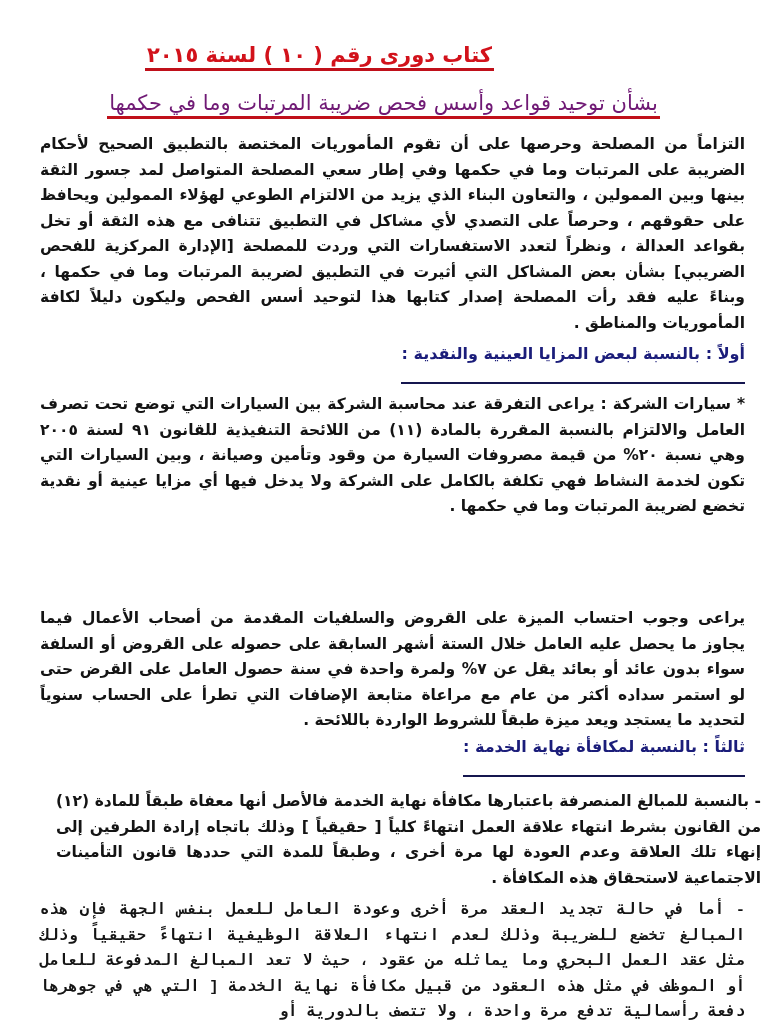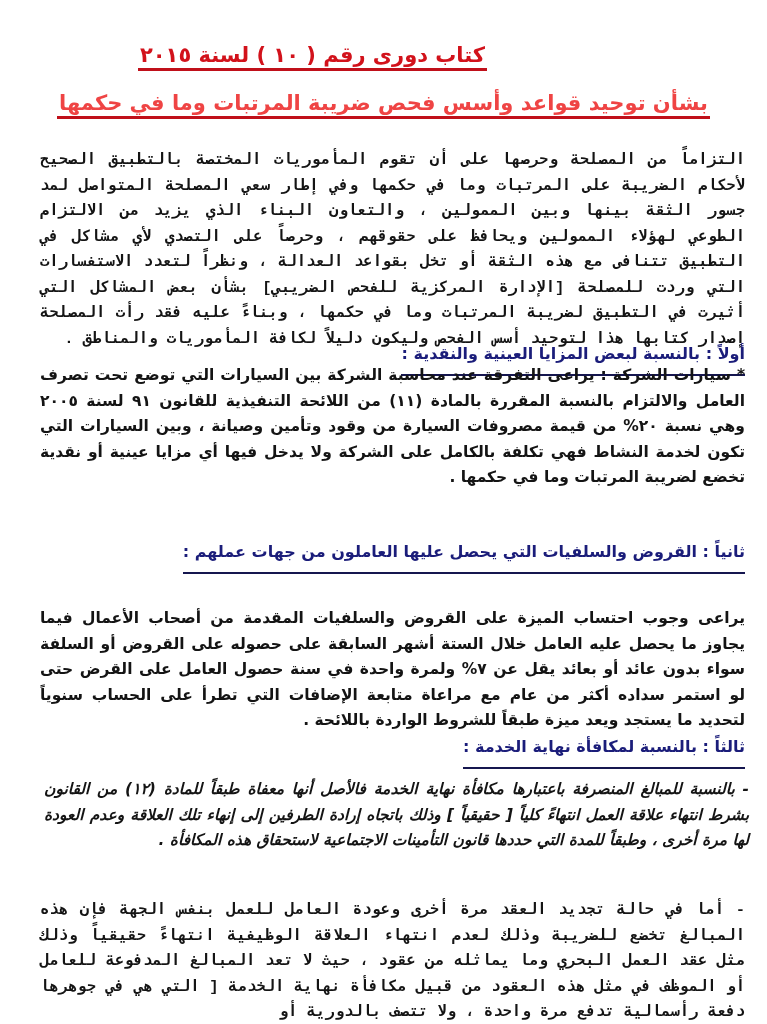--- a/index.html
+++ b/index.html
@@ -19,42 +19,42 @@
       position: absolute;
       left: 0;
       top: 0;
       width: 767px;
       height: 1024px;
       direction: rtl;
     }
     .title {
       position: absolute;
       top: 38px;
-      left: 5px;
+      left: 12px;
       width: 615px;
       text-align: center;
       font-weight: bold;
       font-size: 21px;
       line-height: 34px;
       color: #d2121b;
     }
     .title span, .subtitle span {
       border-bottom: 3px solid #c0101a;
       padding: 0 2px 1px;
     }
     .subtitle {
       position: absolute;
       top: 88px;
       left: 0;
       width: 767px;
       text-align: center;
-      font-weight: bold;
+      font-weight: normal;
       font-size: 21px;
       line-height: 30px;
-      color: #ef4444;
+      color: #701a75;
     }
     .para {
       position: absolute;
       left: 40px;
       width: 705px;
       text-align: justify;
       text-align-last: right;
       font-weight: bold;
       font-size: 15.5px;
       line-height: 25.5px;
@@ -63,25 +63,25 @@
     .heading {
       position: absolute;
       right: 22px;
       font-weight: bold;
       font-size: 16px;
       line-height: 24px;
       color: #1b1d7a;
     }
     .heading span {
       border-bottom: 2px solid #15164f;
-      padding-bottom: 11px;
+      padding-bottom: 19px;
     }
-    #p-intro { top: 148px; font-family: Liberation Mono, monospace; }
+    #p-intro { top: 132px; }
     #h-first { top: 342px; }
-    #p-cars { top: 363px; }
+    #p-cars { top: 392px; }
     #h-second { top: 540px; }
     #p-loans { top: 606px; }
     #h-third { top: 735px; margin-left: 32px; }
     #p-eos1 { top: 773px; }
     #p-eos2 { top: 898px; font-family: Liberation Mono, monospace; }
   </style>
 </head>
 <body>
 
 <div class="page">
@@ -95,27 +95,24 @@
   </div>
 
   <p class="para" id="p-intro" style="margin:0;">التزاماً من المصلحة وحرصها على أن تقوم المأموريات المختصة بالتطبيق الصحيح لأحكام الضريبة على المرتبات وما في حكمها وفي إطار سعي المصلحة المتواصل لمد جسور الثقة بينها وبين الممولين ، والتعاون البناء الذي يزيد من الالتزام الطوعي لهؤلاء الممولين ويحافظ على حقوقهم ، وحرصاً على التصدي لأي مشاكل في التطبيق تتنافى مع هذه الثقة أو تخل بقواعد العدالة ، ونظراً لتعدد الاستفسارات التي وردت للمصلحة [الإدارة المركزية للفحص الضريبي] بشأن بعض المشاكل التي أثيرت في التطبيق لضريبة المرتبات وما في حكمها ، وبناءً عليه فقد رأت المصلحة إصدار كتابها هذا لتوحيد أسس الفحص وليكون دليلاً لكافة المأموريات والمناطق .</p>
 
   <div class="heading" id="h-first">
     <span>أولاً : بالنسبة لبعض المزايا العينية والنقدية :</span>
   </div>
 
   <p class="para" id="p-cars" style="margin:0;">* سيارات الشركة : يراعى التفرقة عند محاسبة الشركة بين السيارات التي توضع تحت تصرف العامل والالتزام بالنسبة المقررة بالمادة (١١) من اللائحة التنفيذية للقانون ٩١ لسنة ٢٠٠٥ وهي نسبة ٢٠% من قيمة مصروفات السيارة من وقود وتأمين وصيانة ، وبين السيارات التي تكون لخدمة النشاط فهي تكلفة بالكامل على الشركة ولا يدخل فيها أي مزايا عينية أو نقدية تخضع لضريبة المرتبات وما في حكمها .</p>
 
-  <div class="heading" id="h-second">
-    <span>ثانياً : القروض والسلفيات التي يحصل عليها العاملون من جهات عملهم :</span>
-  </div>
 
   <p class="para" id="p-loans" style="margin:0;">يراعى وجوب احتساب الميزة على القروض والسلفيات المقدمة من أصحاب الأعمال فيما يجاوز ما يحصل عليه العامل خلال الستة أشهر السابقة على حصوله على القروض أو السلفة سواء بدون عائد أو بعائد يقل عن ٧% ولمرة واحدة في سنة حصول العامل على القرض حتى لو استمر سداده أكثر من عام مع مراعاة متابعة الإضافات التي تطرأ على الحساب سنوياً لتحديد ما يستجد ويعد ميزة طبقاً للشروط الواردة باللائحة .</p>
 
   <div class="heading" id="h-third">
     <span>ثالثاً : بالنسبة لمكافأة نهاية الخدمة :</span>
   </div>
 
-  <p class="para" id="p-eos1" style="margin:4px;font-style:italic;">- بالنسبة للمبالغ المنصرفة باعتبارها مكافأة نهاية الخدمة فالأصل أنها معفاة طبقاً للمادة (١٢) من القانون بشرط انتهاء علاقة العمل انتهاءً كلياً [ حقيقياً ] وذلك باتجاه إرادة الطرفين إلى إنهاء تلك العلاقة وعدم العودة لها مرة أخرى ، وطبقاً للمدة التي حددها قانون التأمينات الاجتماعية لاستحقاق هذه المكافأة .</p>
+  <p class="para" id="p-eos1" style="margin:16px;">- بالنسبة للمبالغ المنصرفة باعتبارها مكافأة نهاية الخدمة فالأصل أنها معفاة طبقاً للمادة (١٢) من القانون بشرط انتهاء علاقة العمل انتهاءً كلياً [ حقيقياً ] وذلك باتجاه إرادة الطرفين إلى إنهاء تلك العلاقة وعدم العودة لها مرة أخرى ، وطبقاً للمدة التي حددها قانون التأمينات الاجتماعية لاستحقاق هذه المكافأة .</p>
 
   <p class="para" id="p-eos2" style="margin:0;">- أما في حالة تجديد العقد مرة أخرى وعودة العامل للعمل بنفس الجهة فإن هذه المبالغ تخضع للضريبة وذلك لعدم انتهاء العلاقة الوظيفية انتهاءً حقيقياً وذلك مثل عقد العمل البحري وما يماثله من عقود ، حيث لا تعد المبالغ المدفوعة للعامل أو الموظف في مثل هذه العقود من قبيل مكافأة نهاية الخدمة [ التي هي في جوهرها دفعة رأسمالية تدفع مرة واحدة ، ولا تتصف بالدورية أو</p>
 
 </div>
 
 </body></html>

